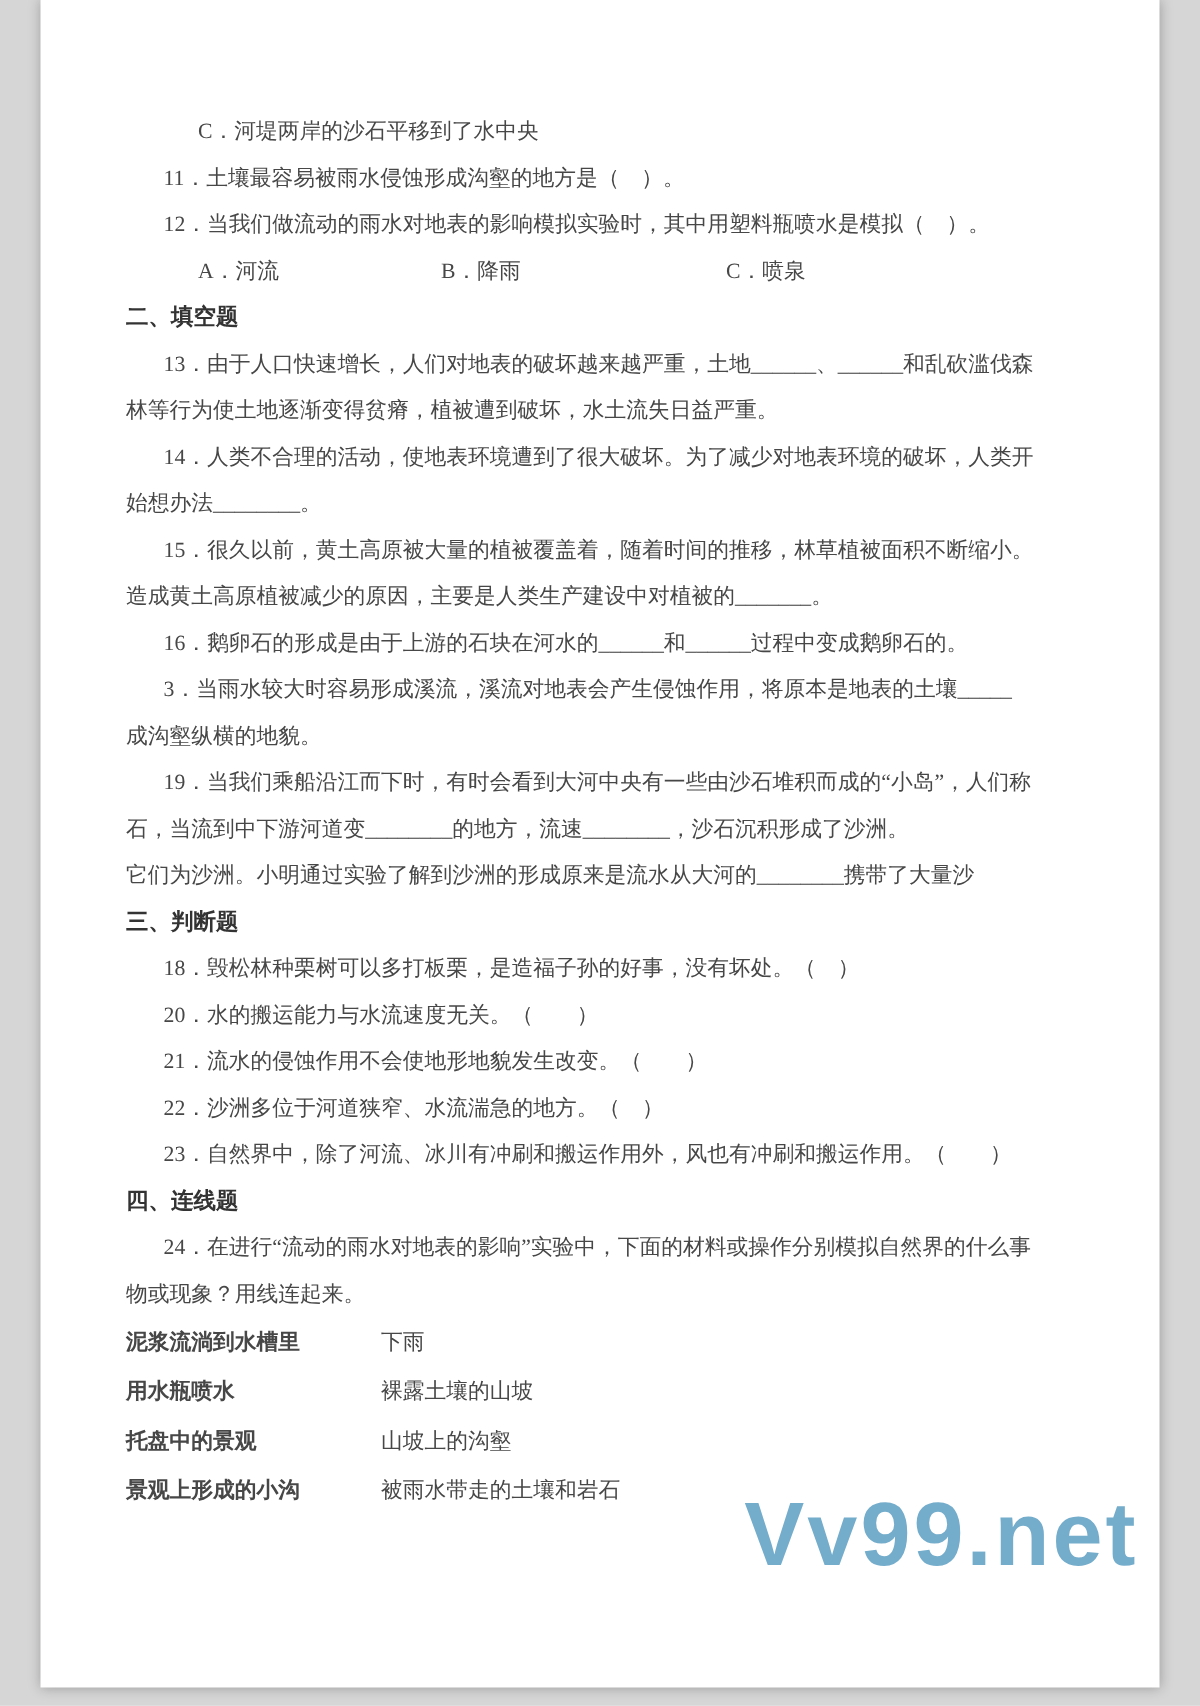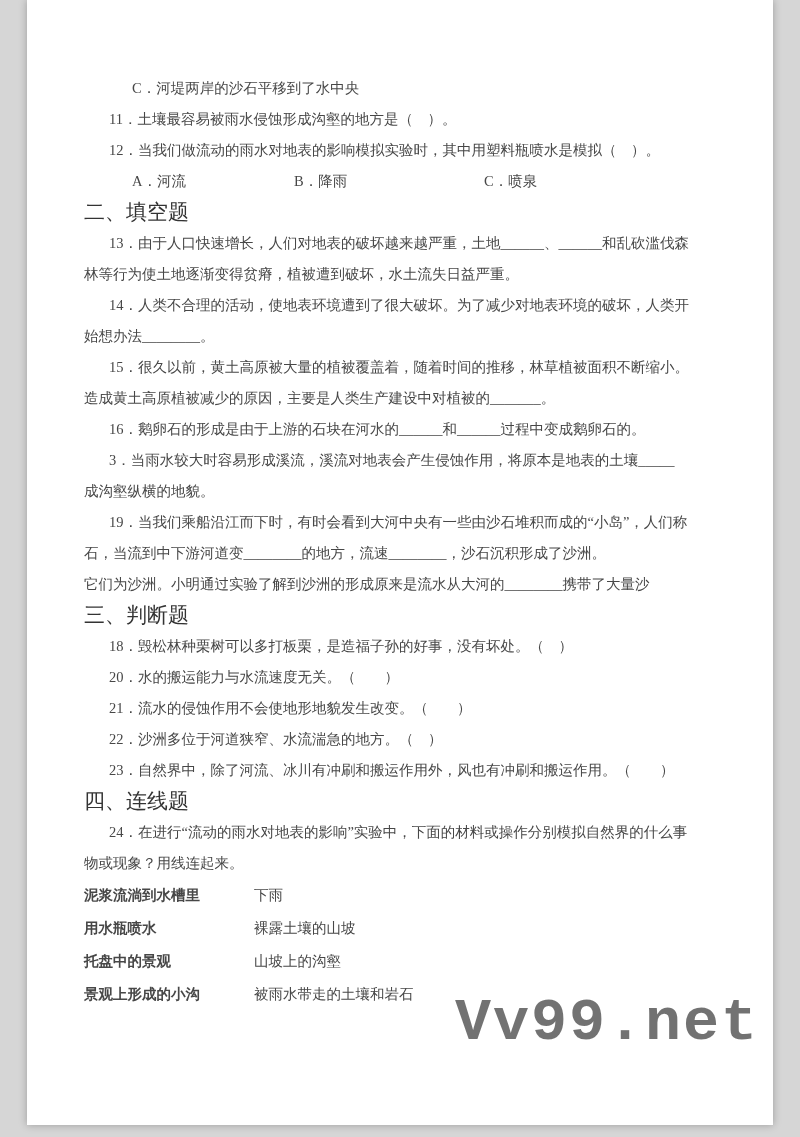--- a/index.html
+++ b/index.html
@@ -22,47 +22,47 @@
     width: 746px;
     height: 1125px;
     background: #ffffff;
     box-shadow: 0 0 8px rgba(0,0,0,0.28);
   }
   .watermark {
     position: absolute;
     right: 14px;
     bottom: 68px;
     z-index: 1;
-    font-family: Liberation Mono, monospace;
+    font-family: Liberation Sans, sans-serif;
     font-weight: 700;
     font-size: 60px;
     letter-spacing: 2px;
-    color: #000000;
+    color: #0369a1;
     opacity: 0.55;
     user-select: none;
   }
   .content {
     position: absolute;
     left: 57px;
     top: 47px;
     width: 636px;
     z-index: 2;
     color: #474747;
     font-size: 14.5px;
     margin-top: 26px;
   }
   .line {
     line-height: 31px;
     min-height: 31px;
     white-space: pre-wrap;
   }
   .line.header {
-    font-weight: 400;
+    font-weight: 700;
     color: #333333;
-    font-size: 21px;
+    font-size: 15px;
   }
   .indent-question { padding-left: 25px; }
   .indent-option   { padding-left: 48px; }
   .indent-none     { padding-left: 0; }
   .options {
     padding-left: 48px;
     display: flex;
   }
   .opt-0 { width: 162px; flex: 0 0 auto; }
   .opt-1 { width: 190px; flex: 0 0 auto; }

